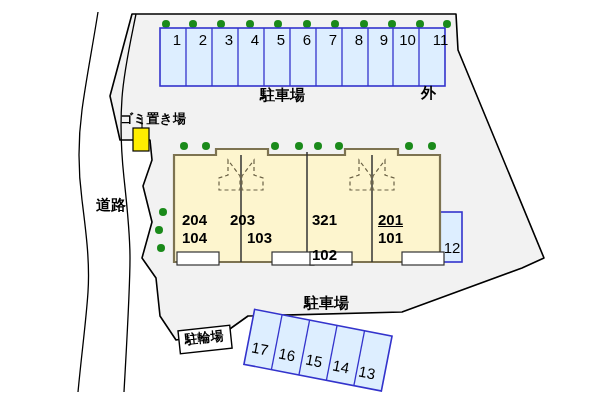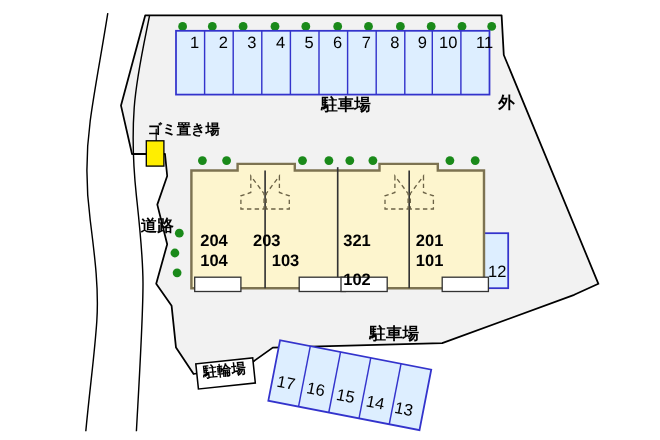--- a/index.html
+++ b/index.html
@@ -40,21 +40,21 @@
   .num {
     font-family: "Liberation Sans", "DejaVu Sans", sans-serif;
     font-size: 15px;
     font-weight: normal;
   }
   .unit-num {
     font-family: "Liberation Sans", "DejaVu Sans", sans-serif;
     font-size: 15px;
     font-weight: bold;
   }
-  .big-jp { font-size: 15px; margin-left: 32px; }
+  .big-jp { font-size: 15px; }
   .mid-jp { font-size: 13px; }
 </style>
 </head>
 <body>
 
 <div id="map-root">
 
   <svg id="map-svg" viewBox="0 0 600 400" xmlns="http://www.w3.org/2000/svg">
 
     <path d="M 132,14 L 456,14 L 458,50 L 544,258 L 522,268 L 402,312 L 248,316
@@ -160,34 +160,34 @@
   <div class="lbl num" style="left:298px; top:32px; width:18px; text-align:center;">6</div>
   <div class="lbl num" style="left:324px; top:32px; width:18px; text-align:center;">7</div>
   <div class="lbl num" style="left:350px; top:32px; width:18px; text-align:center;">8</div>
   <div class="lbl num" style="left:375px; top:32px; width:18px; text-align:center;">9</div>
   <div class="lbl num" style="left:396px; top:32px; width:23px; text-align:center;">10</div>
   <div class="lbl num" style="left:421px; top:32px; width:39px; text-align:center;">11</div>
 
   <div class="lbl jp big-jp" style="left:260px; top:88px;">駐車場</div>
   <div class="lbl jp big-jp" style="left:421px; top:86px;">外</div>
 
-  <div class="lbl jp mid-jp" style="left:134px; top:112px;">ゴミ置き場</div>
+  <div class="lbl jp mid-jp" style="left:120px; top:112px;">ゴミ置き場</div>
 
   <div class="lbl jp big-jp" style="left:96px; top:198px;">道路</div>
 
   <div class="lbl unit-num" style="left:182px; top:212px; width:56px;">204</div>
   <div class="lbl unit-num" style="left:182px; top:230px; width:56px;">104</div>
 
   <div class="lbl unit-num" style="left:230px; top:212px; width:56px;">203</div>
   <div class="lbl unit-num" style="left:247px; top:230px; width:56px;">103</div>
 
   <div class="lbl unit-num" style="left:312px; top:212px; width:56px;">321</div>
   <div class="lbl unit-num" style="left:312px; top:247px; width:56px;">102</div>
 
-  <div class="lbl unit-num" style="left:378px; top:212px; width:56px;">201</div>
+  <div class="lbl unit-num" style="left:378px; top:212px; width:56px;text-decoration:underline;">201</div>
   <div class="lbl unit-num" style="left:378px; top:230px; width:56px;">101</div>
 
   <div class="lbl num" style="left:443px; top:240px; width:18px; text-align:center;">12</div>
 
   <div class="lbl jp big-jp" style="left:304px; top:296px;">駐車場</div>
 
   <div class="lbl jp mid-jp" style="left:184px; top:333px; transform:rotate(-6deg); transform-origin:left top;">駐輪場</div>
 
   <div class="lbl num" style="left:250px; top:341px; width:20px; text-align:center; transform:rotate(11deg);">17</div>
   <div class="lbl num" style="left:277px; top:347px; width:20px; text-align:center; transform:rotate(11deg);">16</div>

